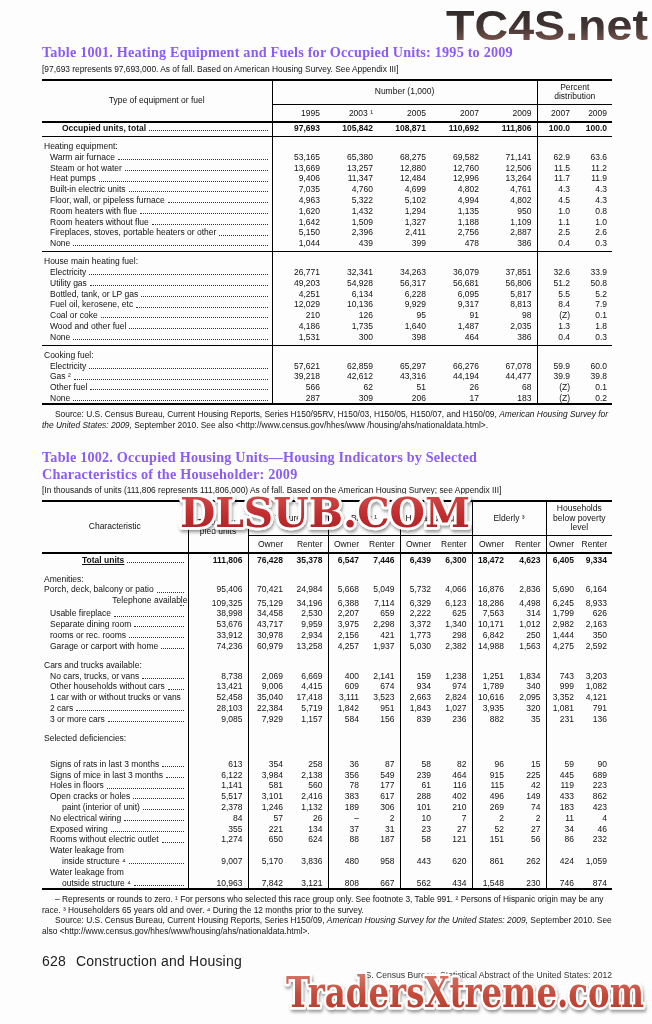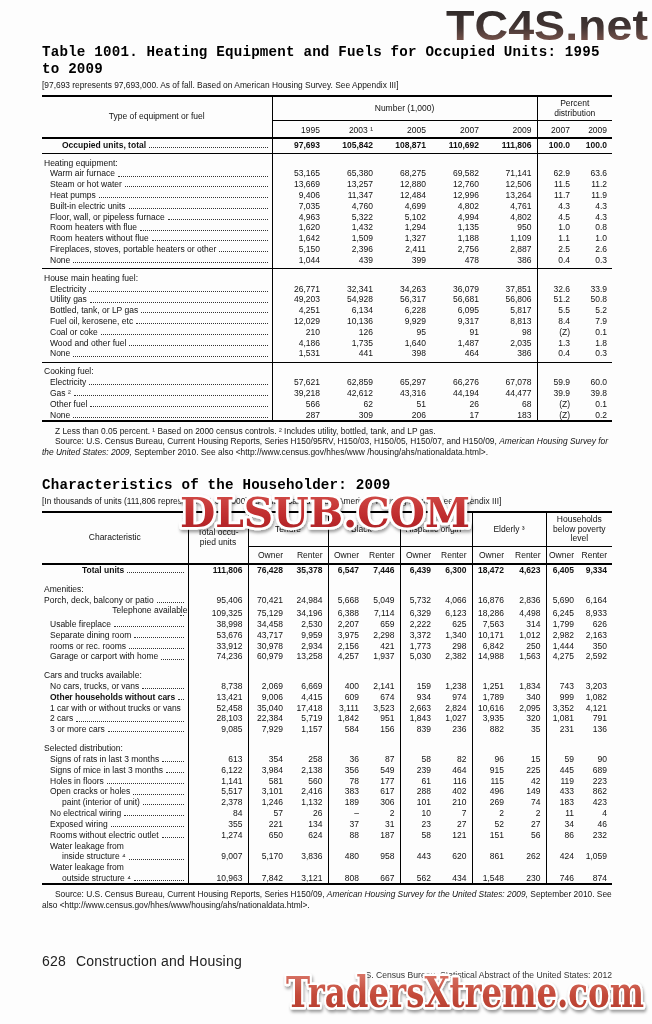--- a/index.html
+++ b/index.html
@@ -1,21 +1,21 @@
 <!DOCTYPE html>
 <html><head>
 <meta charset="utf-8">
 <style>
   html,body{margin:0;padding:0;background:#888;}
   .page{position:relative;width:652px;height:1024px;background:#fdfdfd;color:#111;
         font-family:"Liberation Sans",sans-serif;overflow:hidden;margin:0 auto;}
   .content{position:absolute;left:42px;top:0;width:570px;}
 
-  .tbl-title{font-family:Liberation Mono, monospace;font-weight:700;font-size:14.2px;
-             line-height:16.5px;color:#000000;letter-spacing:.2px;}
+  .tbl-title{font-family:Liberation Serif, serif;font-weight:700;font-size:14.2px;
+             line-height:16.5px;color:#8b5cf6;letter-spacing:.2px;}
   .t1-title{margin-top:44px;}
   .t2-title{margin-top:19px;}
   .bracket-note{font-size:8.4px;color:#151515;margin:3px 0 5px 0;}
 
   table.t{border-collapse:collapse;table-layout:fixed;width:570px;font-size:8.5px;
           border-top:2px solid #000;border-bottom:2px solid #000;}
   table.t thead{border-bottom:2px solid #000;}
   table.t th{font-weight:400;text-align:center;vertical-align:middle;padding:2px 1px;
              font-size:8.5px;line-height:9.5px;margin-top:24px;}
   table.t th.gline{border-bottom:1px solid #000;}
@@ -375,21 +375,21 @@
             <td class="num">1.8</td>
           </tr>
           <tr class="data">
             <td class="stub">
               <div class="lblwrap" style="padding-left: 8px;">
                 <span class="lbl">None</span>
                 <span class="dots"></span>
               </div>
             </td>
             <td class="num bl">1,531</td>
-            <td class="num">441</td>
+            <td class="num">300</td>
             <td class="num">398</td>
             <td class="num">464</td>
             <td class="num">386</td>
             <td class="num bl">0.4</td>
             <td class="num">0.3</td>
           </tr>
           <tr class="rrule">
             <td class="stub"></td>
             <td class=" bl"></td>
             <td></td>
@@ -470,25 +470,25 @@
             <td class="num">206</td>
             <td class="num">17</td>
             <td class="num">183</td>
             <td class="num bl">(Z)</td>
             <td class="num">0.2</td>
           </tr>
         </tbody>
       </table>
 
     <div class="footnotes">
-        <p><span>Z Less than 0.05 percent. ¹ Based on 2000 census controls. ² Includes utility, bottled, tank, and LP gas.</span></p>
         <p><span>Source: U.S. Census Bureau, Current Housing Reports, Series H150/95RV,  H150/03, H150/05, H150/07, and H150/09, </span><span class="it">American Housing Survey for the United States: 2009,</span><span> September 2010. See also &lt;http://www.census.gov/hhes/www /housing/ahs/nationaldata.html&gt;.</span></p>
       </div>
 
     <div class="tbl-title t2-title">
+      <div>Table 1002. Occupied Housing Units—Housing Indicators by Selected</div>
       <div>Characteristics of the Householder: 2009</div>
     </div>
     <div class="bracket-note">[In thousands of units (111,806 represents 111,806,000) As of fall. Based on the American Housing Survey; see Appendix III]</div>
 
     <table class="t">
       <colgroup>
         <col style="width:146px">
           <col style="width:60px">
           <col style="width:40px">
           <col style="width:40px">
@@ -520,21 +520,21 @@
             <th class="sub">Renter</th>
             <th class="sub bl">Owner</th>
             <th class="sub">Renter</th>
             <th class="sub bl">Owner</th>
             <th class="sub">Renter</th>
           </tr>
         </thead>
         <tbody>
           <tr class="data boldrow">
             <td class="stub">
-              <div class="lblwrap" style="padding-left: 40px;">
+              <div class="lblwrap" style="padding-left: 40px; text-decoration: underline;">
                 <span class="lbl">Total units</span>
                 <span class="dots"></span>
               </div>
             </td>
             <td class="num bl">111,806</td>
             <td class="num bl">76,428</td>
             <td class="num">35,378</td>
             <td class="num bl">6,547</td>
             <td class="num">7,446</td>
             <td class="num bl">6,439</td>
@@ -736,21 +736,21 @@
             <td class="num">2,141</td>
             <td class="num bl">159</td>
             <td class="num">1,238</td>
             <td class="num bl">1,251</td>
             <td class="num">1,834</td>
             <td class="num bl">743</td>
             <td class="num">3,203</td>
           </tr>
           <tr class="data">
             <td class="stub">
-              <div class="lblwrap" style="padding-left: 8px; font-weight: bold;">
+              <div class="lblwrap" style="padding-left: 8px;">
                 <span class="lbl">Other households without cars</span>
                 <span class="dots"></span>
               </div>
             </td>
             <td class="num bl">13,421</td>
             <td class="num bl">9,006</td>
             <td class="num">4,415</td>
             <td class="num bl">609</td>
             <td class="num">674</td>
             <td class="num bl">934</td>
@@ -827,38 +827,38 @@
             <td class=" bl"></td>
             <td></td>
             <td class=" bl"></td>
             <td></td>
             <td class=" bl"></td>
             <td></td>
           </tr>
           <tr class="section">
             <td class="stub">
               <div class="lblwrap" style="padding-left: 2px;">
-                <span class="lbl">Selected distribution:</span>
-              </div>
-            </td>
-            <td class=" bl"></td>
-            <td class=" bl"></td>
-            <td></td>
-            <td class=" bl"></td>
-            <td></td>
-            <td class=" bl"></td>
-            <td></td>
-            <td class=" bl"></td>
-            <td></td>
-            <td class=" bl"></td>
-            <td></td>
-          </tr>
-          <tr class="data">
-            <td class="stub">
-              <div class="lblwrap" style="padding-left: 8px;">
+                <span class="lbl">Selected deficiencies:</span>
+              </div>
+            </td>
+            <td class=" bl"></td>
+            <td class=" bl"></td>
+            <td></td>
+            <td class=" bl"></td>
+            <td></td>
+            <td class=" bl"></td>
+            <td></td>
+            <td class=" bl"></td>
+            <td></td>
+            <td class=" bl"></td>
+            <td></td>
+          </tr>
+          <tr class="data">
+            <td class="stub">
+              <div class="lblwrap" style="padding-left: 8px; margin-top: 16px;">
                 <span class="lbl">Signs of rats in last 3 months</span>
                 <span class="dots"></span>
               </div>
             </td>
             <td class="num bl">613</td>
             <td class="num bl">354</td>
             <td class="num">258</td>
             <td class="num bl">36</td>
             <td class="num">87</td>
             <td class="num bl">58</td>
@@ -1072,20 +1072,21 @@
             <td class="num">434</td>
             <td class="num bl">1,548</td>
             <td class="num">230</td>
             <td class="num bl">746</td>
             <td class="num">874</td>
           </tr>
         </tbody>
       </table>
 
     <div class="footnotes">
+        <p><span>– Represents or rounds to zero. ¹ For persons who selected this race group only. See footnote 3, Table 991. ² Persons of Hispanic origin may be any race. ³ Householders 65 years old and over. ⁴ During the 12 months prior to the survey.</span></p>
         <p><span>Source: U.S. Census Bureau, Current Housing Reports, Series H150/09, </span><span class="it">American Housing Survey for the United States: 2009,</span><span>  September 2010. See also &lt;http://www.census.gov/hhes/www/housing/ahs/nationaldata.html&gt;.</span></p>
       </div>
   </div>
 
   <div class="page-footer-left">
     <span class="pgnum">628</span><span>Construction and Housing</span>
   </div>
   <div class="page-footer-right"><span>U.S. Census Bureau, </span><span class="it">Statistical Abstract of the United States: 2012</span></div>
 
   <svg class="wm wm-top" width="212" height="50" viewBox="0 0 212 50">

